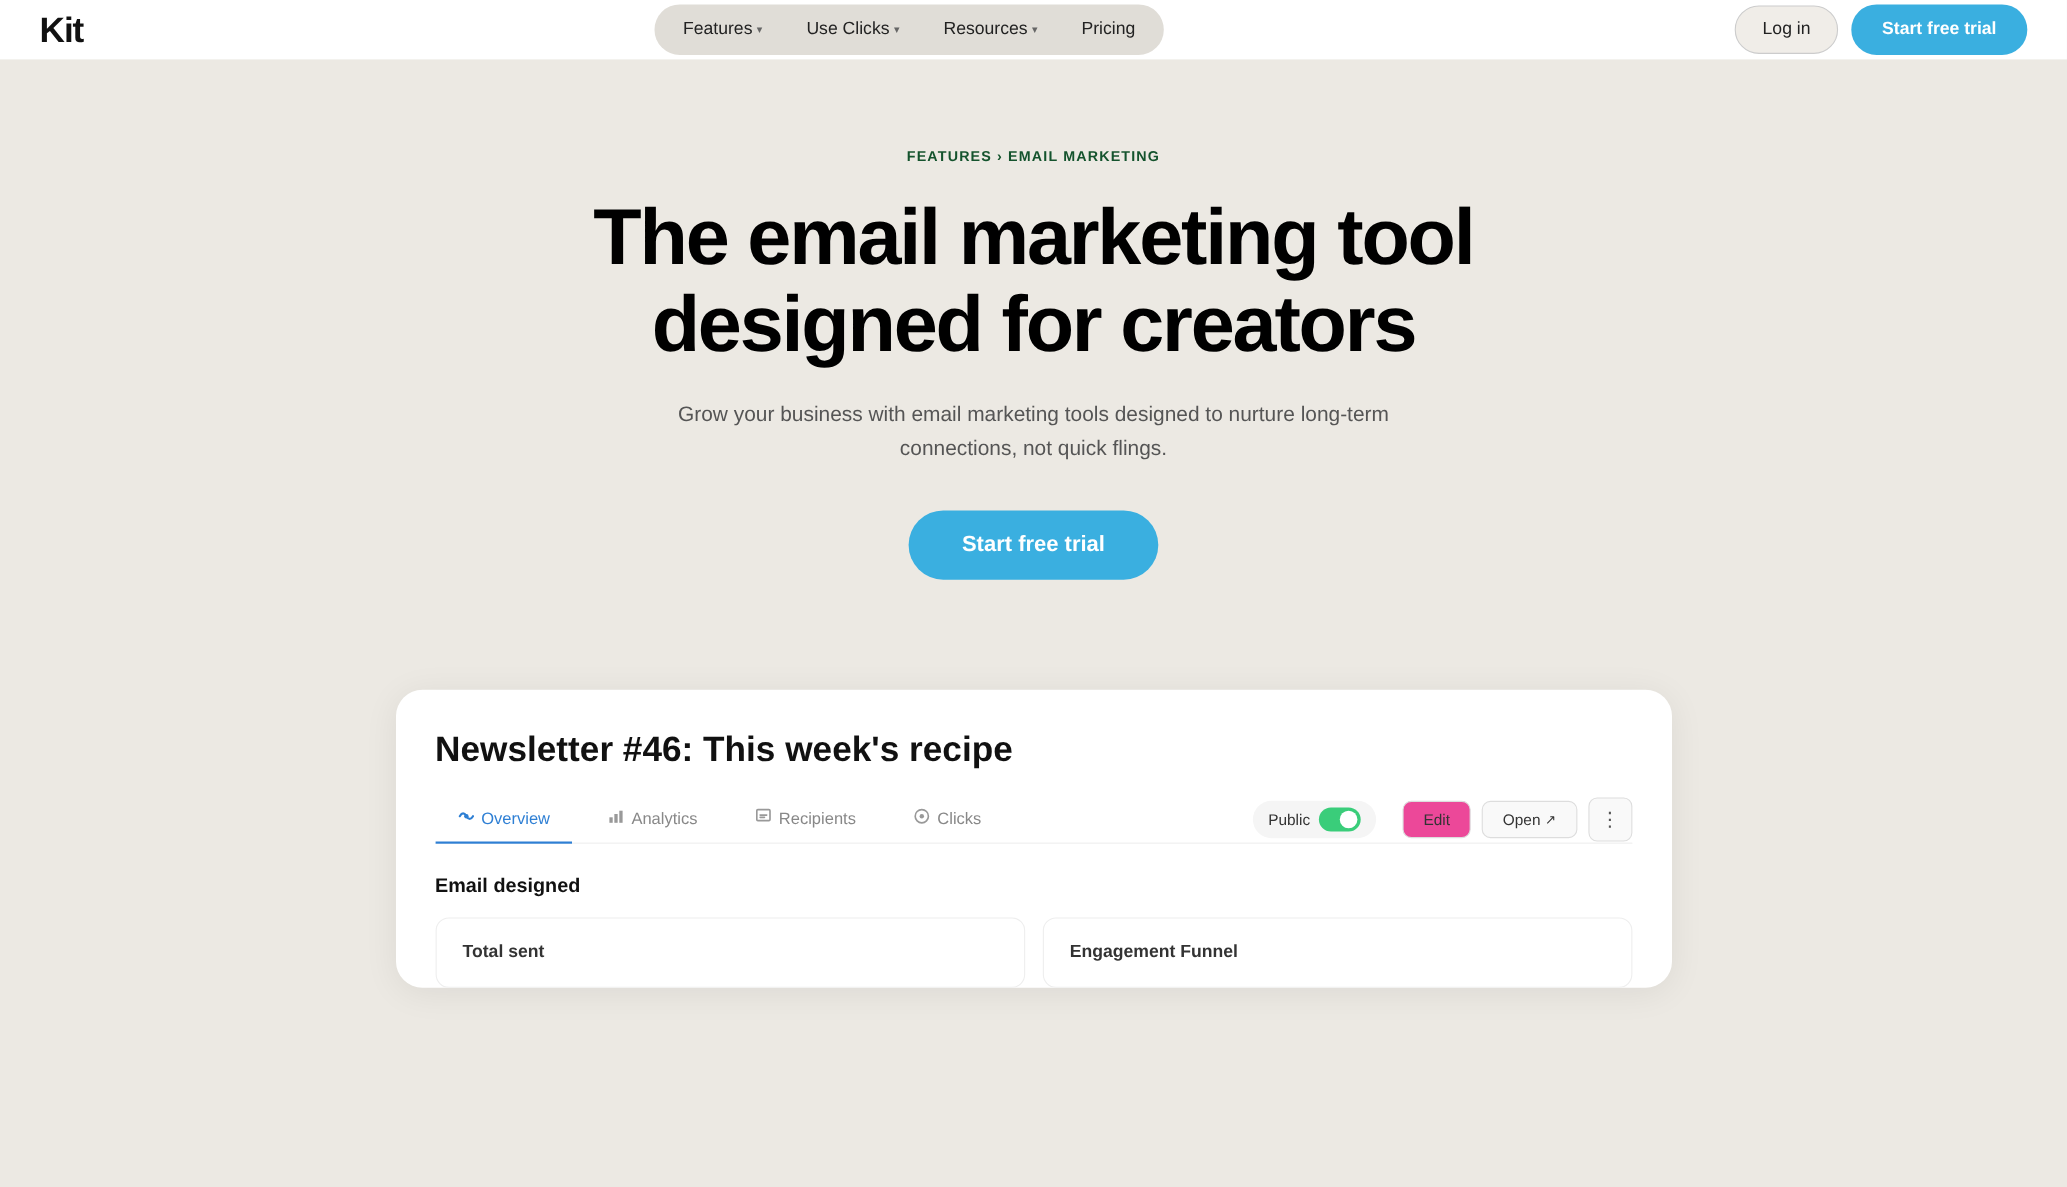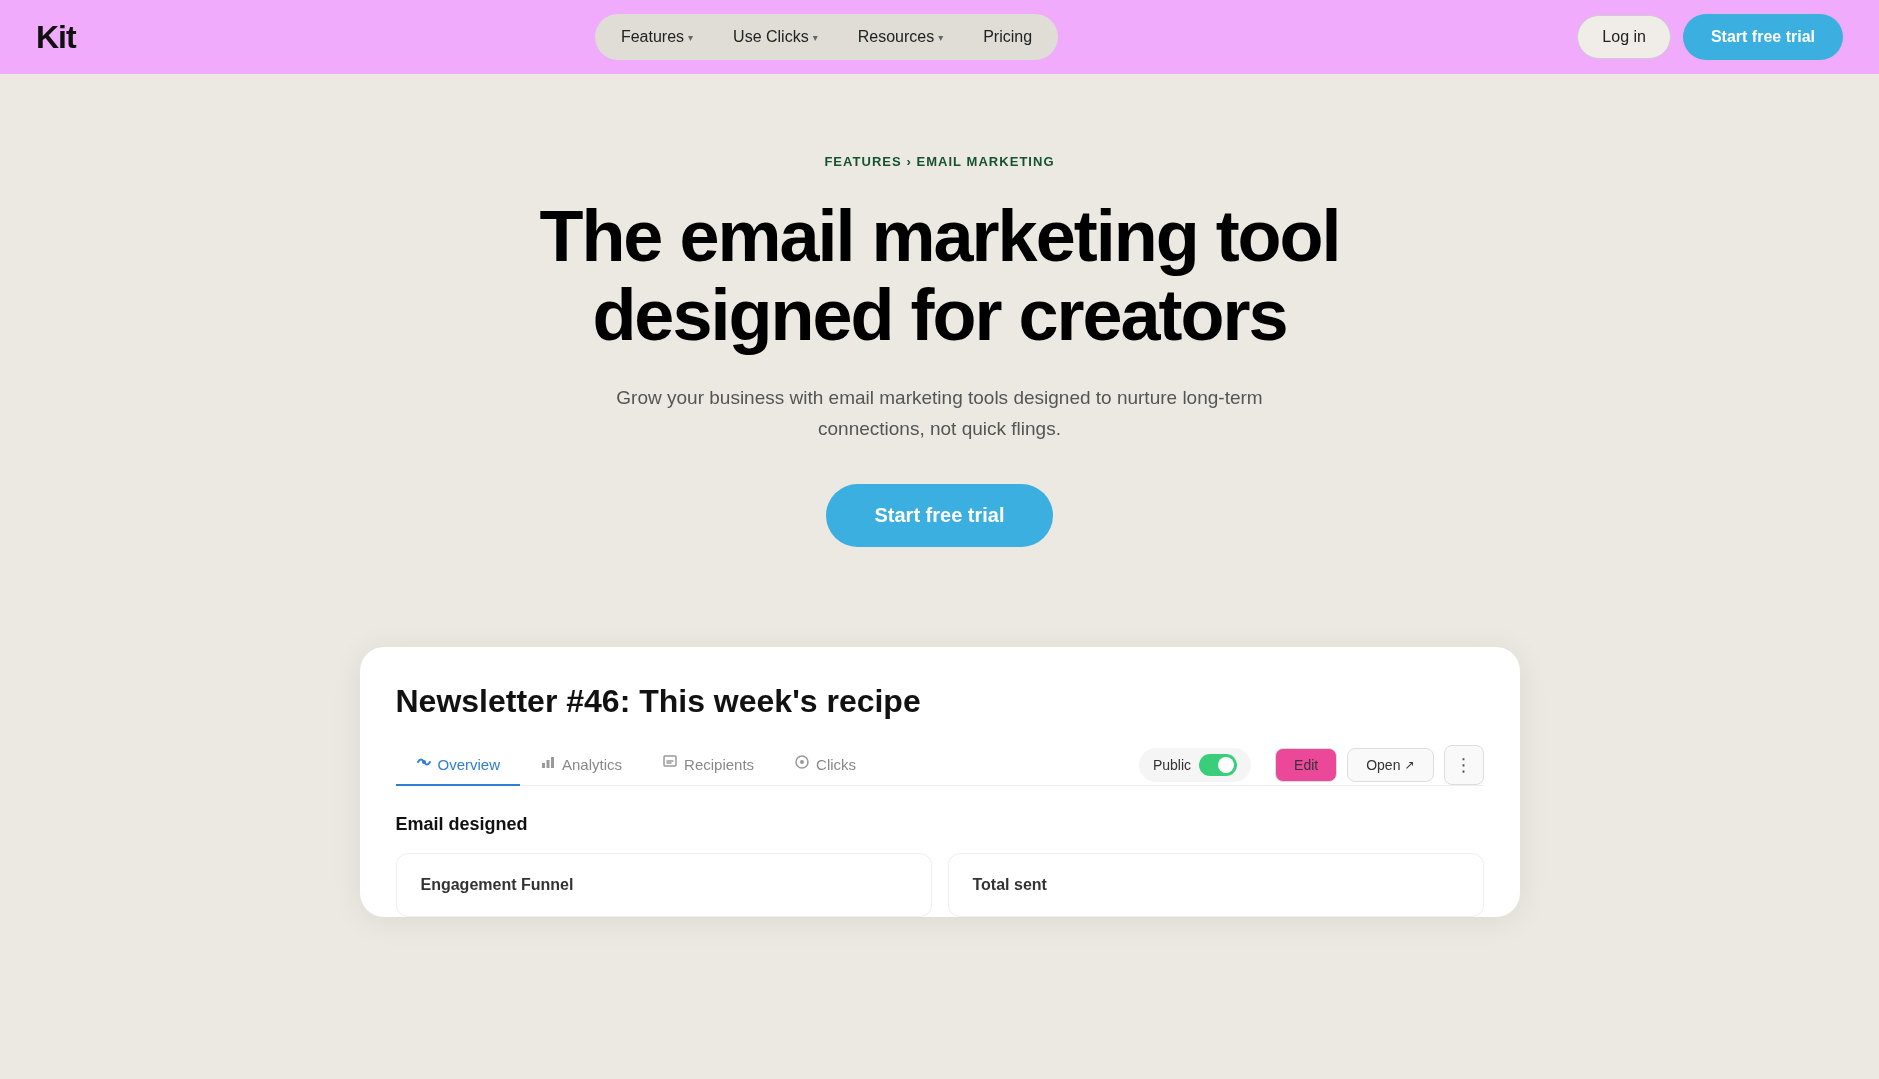--- a/index.html
+++ b/index.html
@@ -7,22 +7,22 @@
       font-family: -apple-system, BlinkMacSystemFont, 'Segoe UI', sans-serif;
       background-color: #ece9e3;
       min-height: 100vh;
     }
 
     
     .navbar {
       display: flex;
       align-items: center;
       justify-content: space-between;
-      padding: 14px 36px;
-      background-color: #f0abfc;
+      padding: 4px 36px;
+      background-color: #ffffff;
       position: sticky;
       top: 0;
       z-index: 100;
     }
     .nav-logo {
       font-size: 32px;
       font-weight: 900;
       color: #111;
       letter-spacing: -1px;
     }
@@ -141,21 +141,21 @@
     }
     .card-title {
       font-size: 32px;
       font-weight: 800;
       color: #111;
       margin-bottom: 24px;
     }
     .card-tabs {
       display: flex;
       align-items: center;
-      gap: 0;
+      gap: 12px;
       border-bottom: 1px solid #eee;
       padding-bottom: 0;
       margin-bottom: 28px;
     }
     .card-tab {
       display: flex;
       align-items: center;
       gap: 6px;
       padding: 10px 20px;
       font-size: 15px;
@@ -350,19 +350,19 @@
         <span style="font-size:12px;">↗</span>
       </button>
       <button class="btn-more">⋮</button>
     </div>
   </div>
 
   <div class="email-metrics-title">Email designed</div>
 
   <div class="metrics-grid">
     <div class="metric-card">
+      <div class="metric-label">Total sent</div>
+    </div>
+    <div class="metric-card">
       <div class="metric-label">Engagement Funnel</div>
-    </div>
-    <div class="metric-card">
-      <div class="metric-label">Total sent</div>
     </div>
   </div>
 </div>
 
 </body></html>

